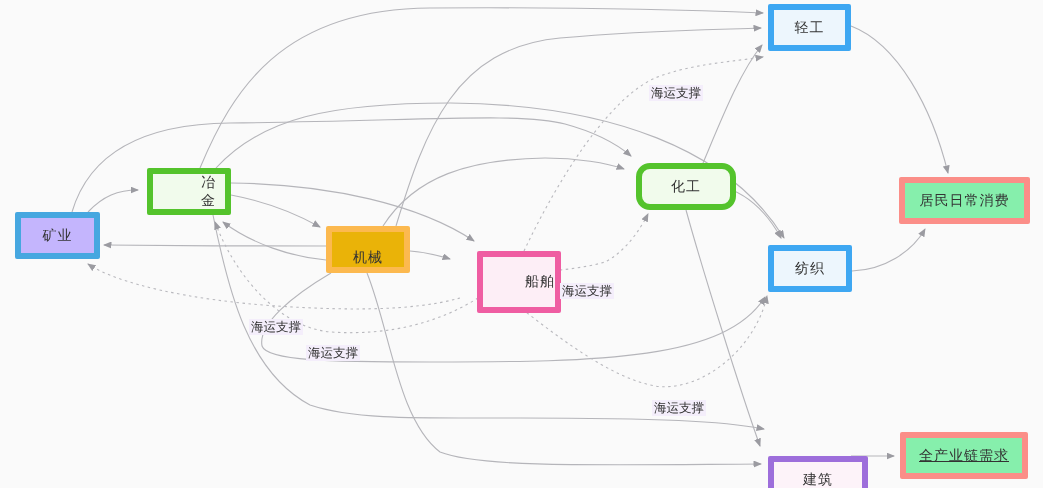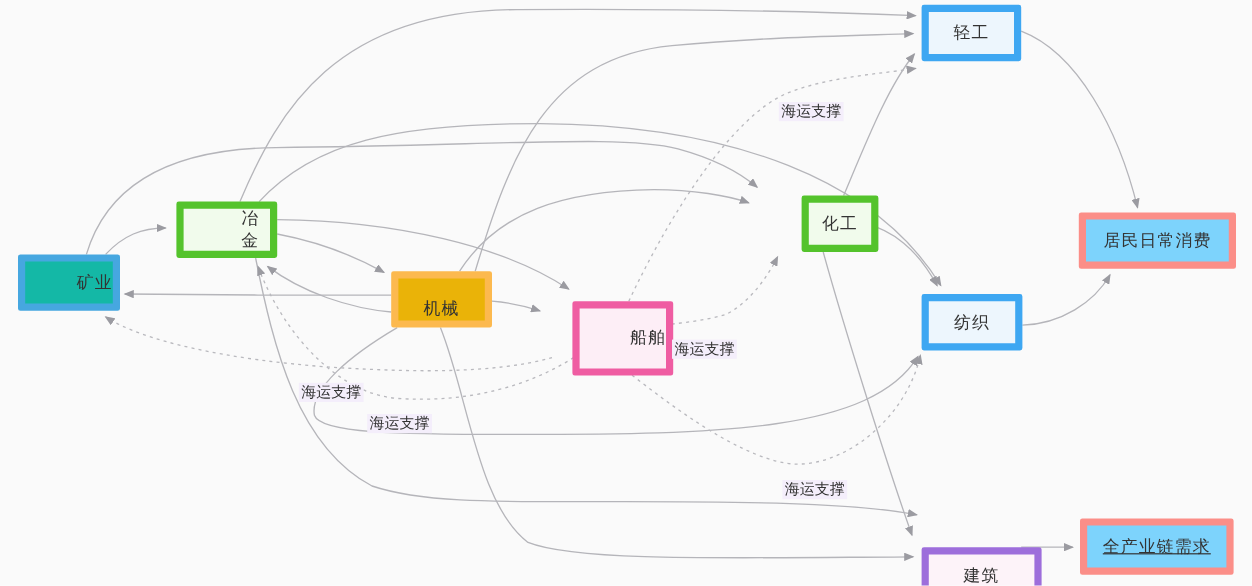--- a/index.html
+++ b/index.html
@@ -20,27 +20,27 @@
     position:absolute;
     box-sizing:border-box;
     display:flex;align-items:center;justify-content:center;
     border:6px solid #ef4444;
     border-radius:2px;
     font-size:14px;color:#333;
     letter-spacing:1px;
     cursor:default;
   }
   .node span{pointer-events:none;}
-  .n-kuangye{background:#14b8a6;border-color:#46a7e0;justify-content:flex-end;}
+  .n-kuangye{background:#c4b5fd;border-color:#46a7e0;}
   .n-yejin,.n-huagong{background:#f1fbec;border-color:#54c32c;}
   .n-jixie{background:#eab308;border-color:#fcb94f;align-items:flex-end;}
   .n-chuanbo{background:#fdeef6;border-color:#ef5da2;}
   .n-qinggong,.n-fangzhi{background:#edf6fd;border-color:#3ea7f2;}
   .n-jianzhu{background:#fdf3f9;border-color:#9d6edb;}
-  .n-xuqiu{background:#7dd3fc;border-color:#fb8e88;text-align:center;}
+  .n-xuqiu{background:#86efac;border-color:#fb8e88;text-align:center;}
   .edge-label{
     position:absolute;
     transform:translate(-50%,-50%);
     font-size:12.5px;color:#333;
     background:#f4eefb;
     padding:0 2px;line-height:16px;
     white-space:nowrap;
     margin-top:20px;
   }
 </style>
@@ -89,21 +89,21 @@
   </div>
   <div class="node n-yejin" style="left:147px;top:168px;width:84px;height:47px;padding-left:48px;">
     <span>冶金</span>
   </div>
   <div class="node n-jixie" style="left:326px;top:226px;width:84px;height:47px;">
     <span>机械</span>
   </div>
   <div class="node n-chuanbo" style="left:477px;top:251px;width:84px;height:62px;justify-content:flex-end;">
     <span>船舶</span>
   </div>
-  <div class="node n-huagong" style="left:668px;top:163px;width:64px;height:47px;">
+  <div class="node n-huagong" style="left:636px;top:163px;width:100px;height:47px;border-radius:14px;">
     <span>化工</span>
   </div>
   <div class="node n-qinggong" style="left:768px;top:4px;width:83px;height:47px;">
     <span>轻工</span>
   </div>
   <div class="node n-fangzhi" style="left:768px;top:245px;width:84px;height:47px;justify-content:center;">
     <span>纺织</span>
   </div>
   <div class="node n-jianzhu" style="left:768px;top:456px;width:100px;height:47px;">
     <span>建筑</span>

